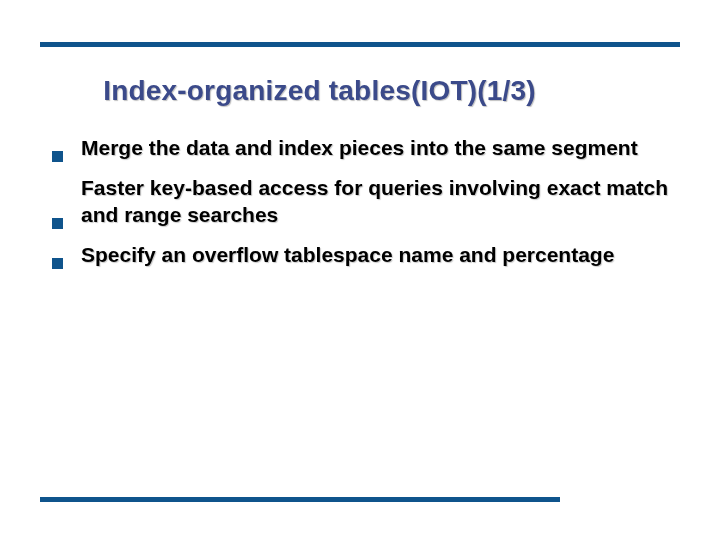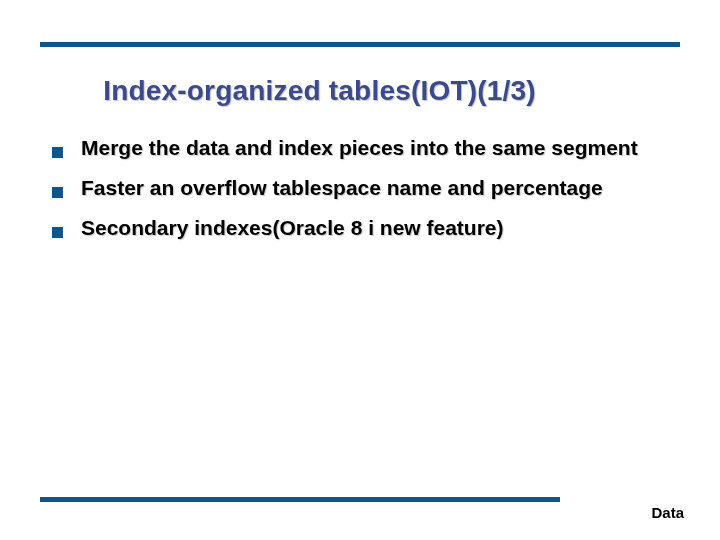--- a/index.html
+++ b/index.html
@@ -33,21 +33,21 @@
     letter-spacing: 0.2px;
   }
   .body {
     position: absolute;
     top: 135px;
     left: 52px;
     right: 40px;
   }
   .bullet {
     display: flex;
-    align-items: center;
+    align-items: flex-end;
     margin-bottom: 13px;
     color: #000;
     font-weight: bold;
     font-size: 21px;
     line-height: 1.28;
     text-shadow: 1px 1px 1px rgba(0,0,0,0.22);
   }
   .sq {
     flex: 0 0 auto;
     width: 11px;
@@ -85,25 +85,24 @@
 
 <div class="title">Index-organized tables(IOT)(1/3)</div>
 
 <div class="body">
   <div class="bullet">
     <div class="sq"></div>
     <div class="txt">Merge the data and index pieces into the same segment</div>
   </div>
   <div class="bullet">
     <div class="sq"></div>
-    <div class="txt">Faster an overflow tablespace name and percentage</div>
+    <div class="txt">Faster key-based access for queries involving exact match and range searches</div>
   </div>
   <div class="bullet">
     <div class="sq"></div>
-    <div class="txt">Secondary indexes(Oracle 8 i new feature)</div>
+    <div class="txt">Specify an overflow tablespace name and percentage</div>
   </div>
 </div>
 
 <div class="bottom-rule"></div>
 
 <div class="footer">
-  <div>Data</div>
 </div>
 
 </body></html>

